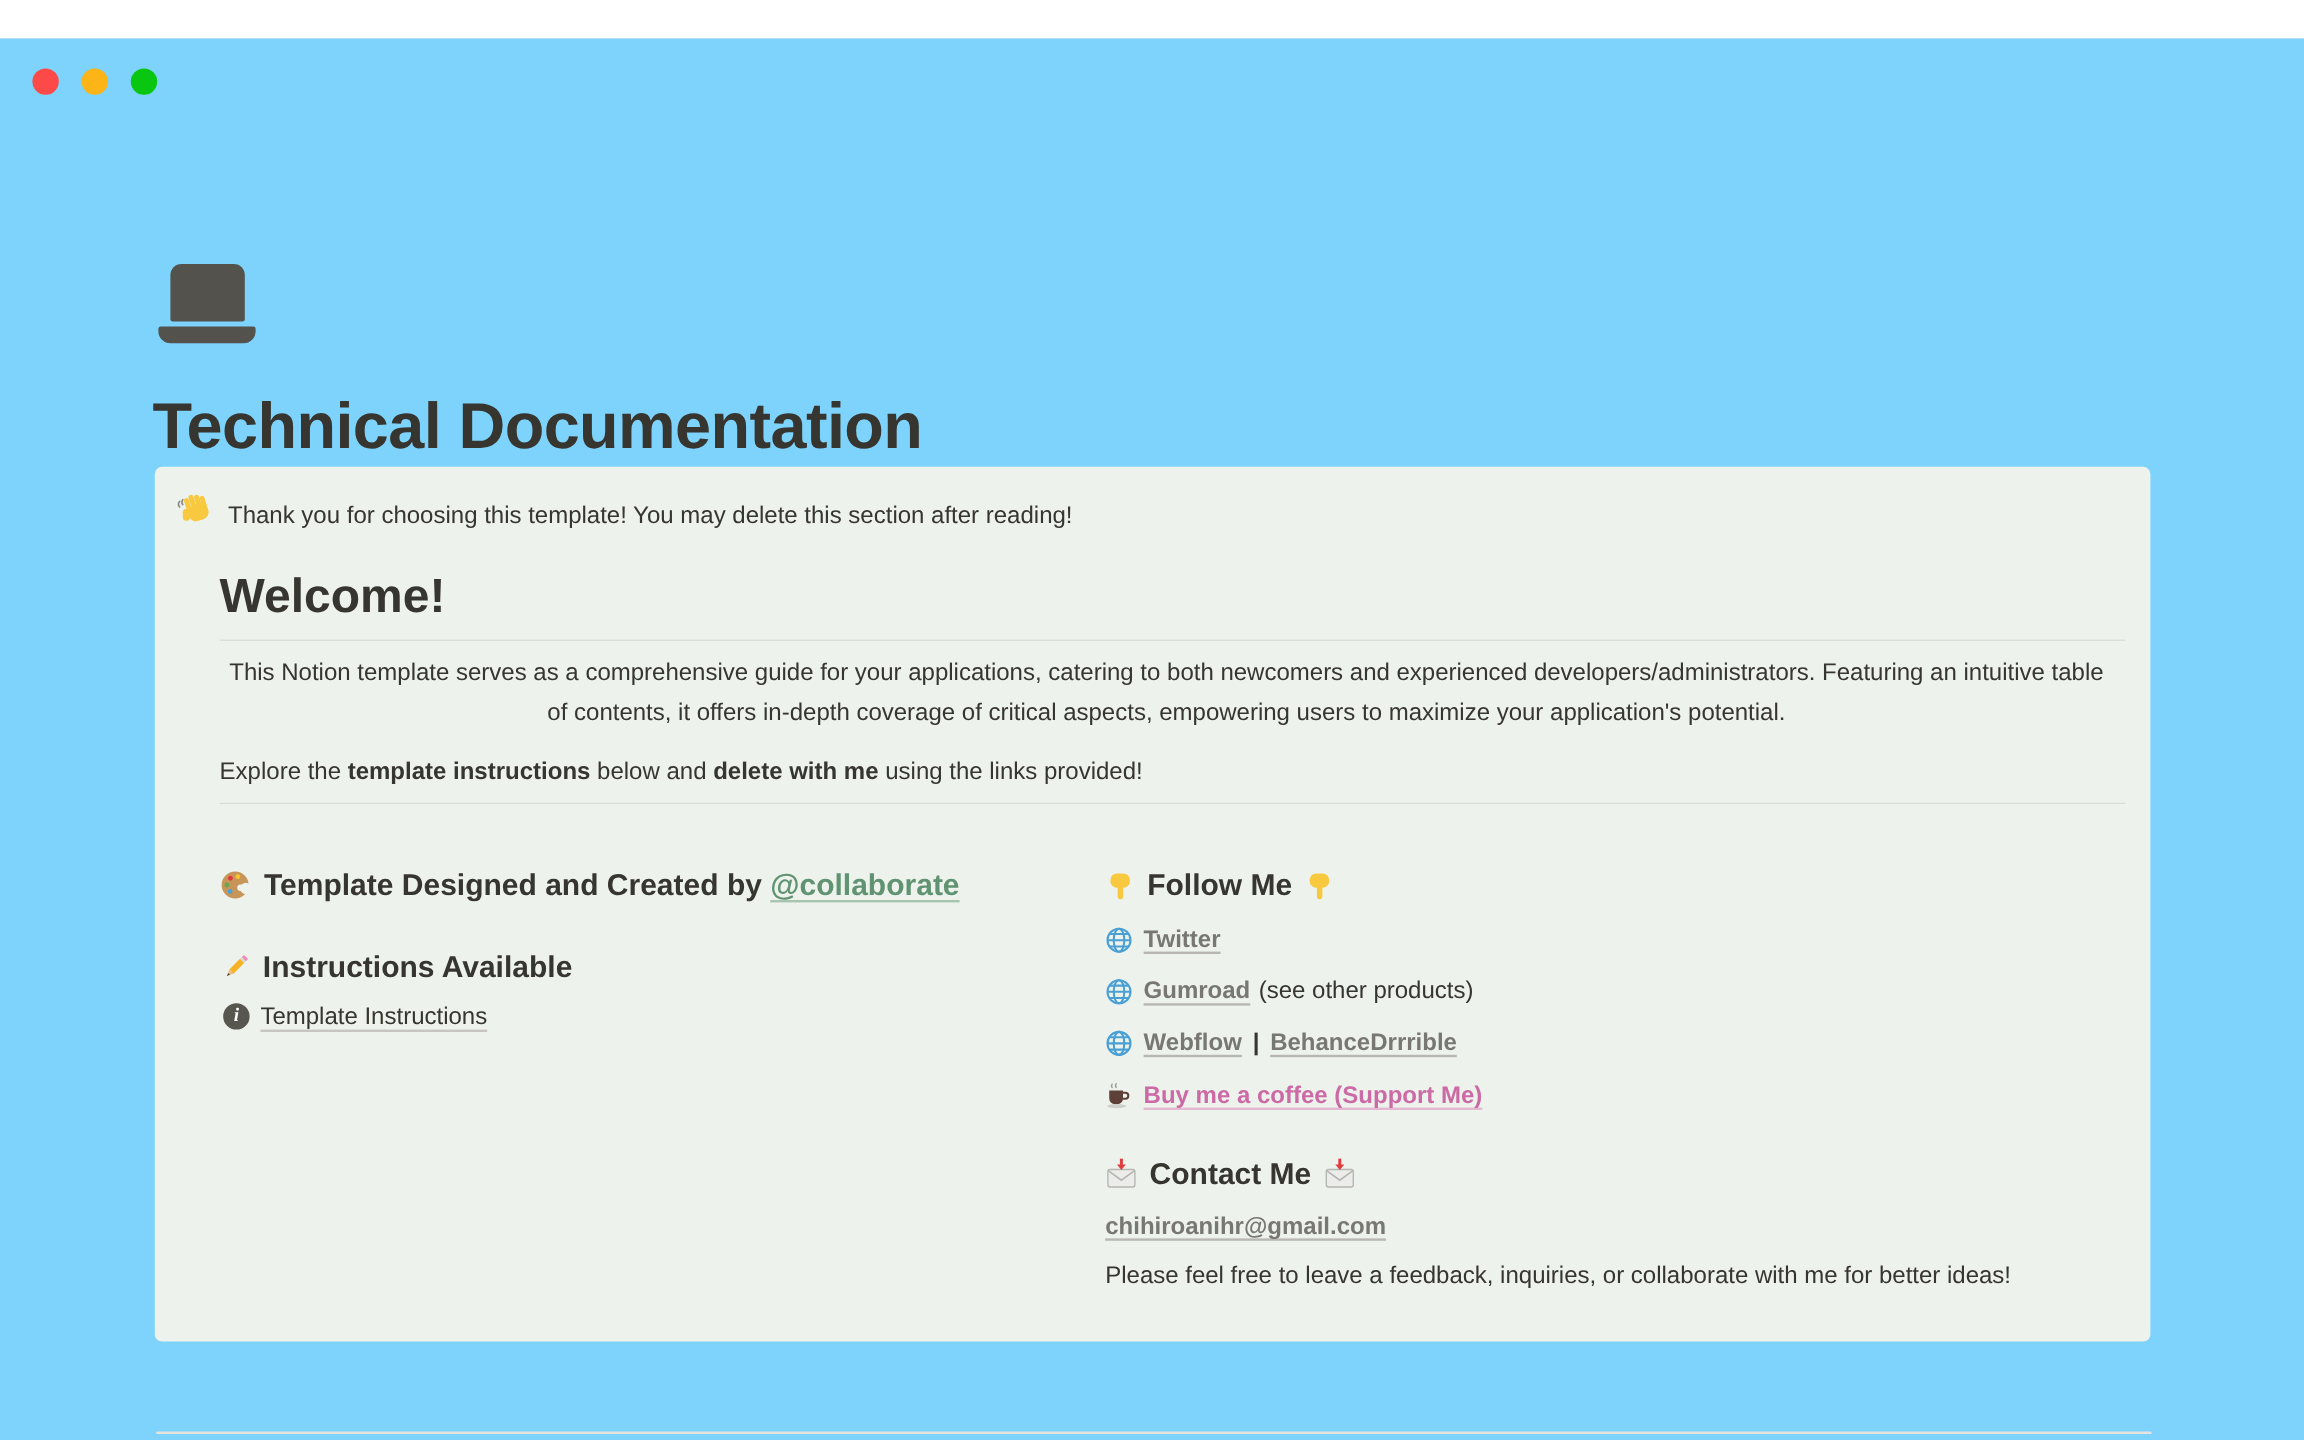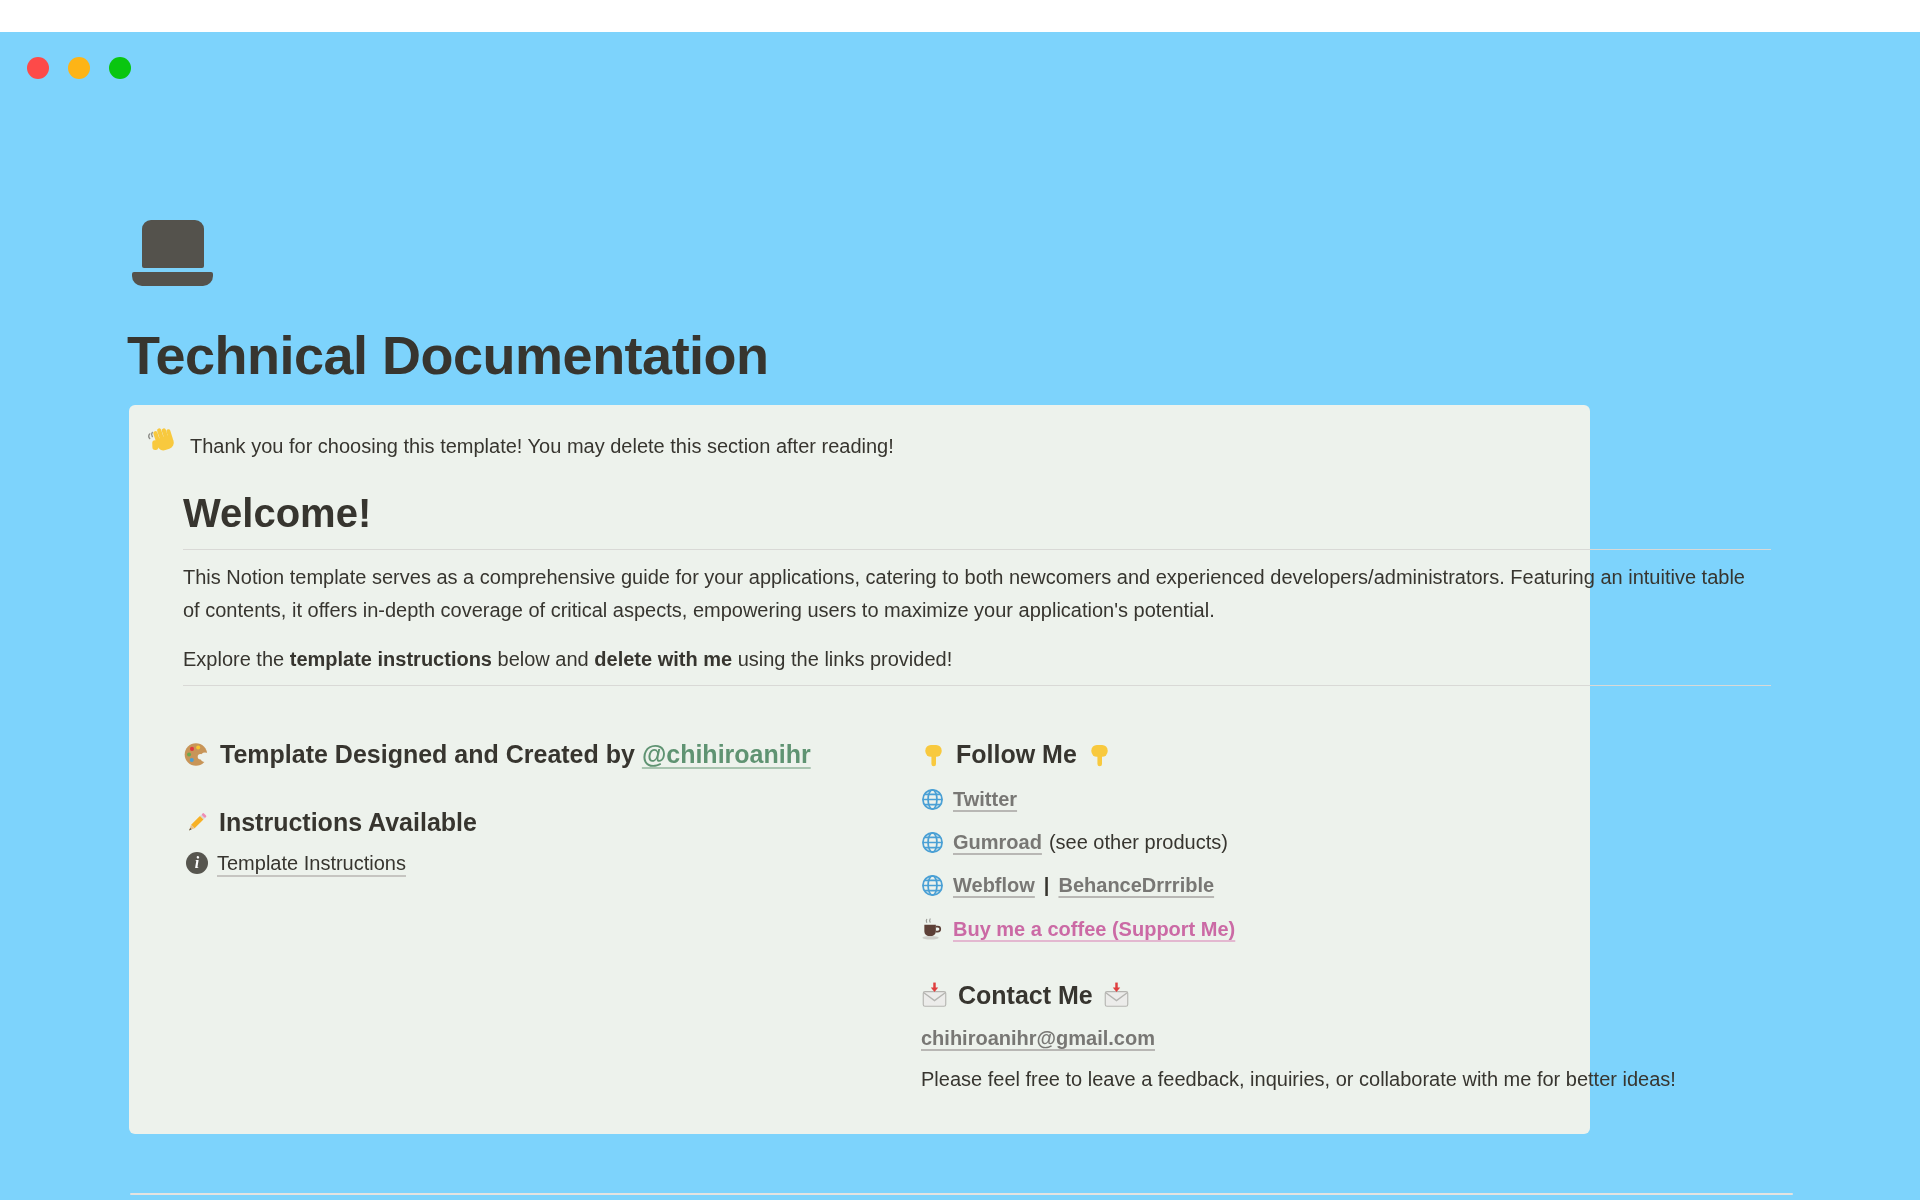--- a/index.html
+++ b/index.html
@@ -14,29 +14,29 @@
   .light.green{background:#09c610;}
 
   
   .page-icon{position:absolute;left:132px;top:188px;width:84px;height:67px;cursor:pointer;}
   .laptop-screen{position:absolute;left:10px;top:0;width:62px;height:48px;background:#54524c;border-radius:9px 9px 2px 2px;}
   .laptop-base{position:absolute;left:0;top:52px;width:81px;height:14px;background:#54524c;border-radius:2px 2px 10px 10px;}
 
   .page-title{position:absolute;left:127px;top:292px;font-size:54px;font-weight:700;letter-spacing:-0.5px;}
 
   
-  .callout{position:absolute;left:129px;top:373px;width:1461px;height:729px;background:#edf2ec;border-radius:6px;}
+  .callout{position:absolute;left:129px;top:357px;width:1663px;height:729px;background:#edf2ec;border-radius:6px;}
   .callout-icon{position:absolute;left:18px;top:20px;width:32px;height:32px;}
   .callout-intro{position:absolute;left:61px;top:27px;font-size:20px;line-height:28px;}
 
   .welcome-h{position:absolute;left:54px;top:86px;font-size:40px;font-weight:700;}
   .cdiv{position:absolute;left:54px;width:1588px;height:1px;background:#d9d9d6;}
   .hr1{top:144px;}
   .hr2{top:280px;}
-  .para{position:absolute;left:54px;top:156px;width:1578px;font-size:20px;line-height:33px;}
+  .para{position:absolute;left:54px;top:156px;width:1578px;font-size:20px;line-height:33px;text-align:center;}
   .explore{position:absolute;left:54px;top:240px;font-size:20px;line-height:28px;}
   .explore b{font-weight:700;}
 
   .h3{position:absolute;font-size:25px;font-weight:700;line-height:34px;white-space:nowrap;}
   .h3 .emj{display:inline-block;vertical-align:-5px;margin-right:10px;}
   .h3 .emj-r{display:inline-block;vertical-align:-5px;margin-left:10px;margin-right:0;}
 
   .designed-h{left:54px;top:332px;}
   .instr-h{left:54px;top:400px;}
   .follow-h{left:792px;top:332px;}
@@ -116,21 +116,21 @@
       <span class="emj">
         <svg width="27" height="27" viewBox="0 0 24 24">
           <circle cx="11.5" cy="12" r="10" fill="#c89558"></circle>
           <circle cx="19.5" cy="14.5" r="4.2" fill="#edf2ec"></circle>
           <circle cx="15.5" cy="14" r="2.4" fill="#edf2ec"></circle>
           <circle cx="8" cy="7" r="1.8" fill="#e0393e"></circle>
           <circle cx="13.5" cy="5.8" r="1.8" fill="#f7c52f"></circle>
           <circle cx="5.4" cy="12" r="1.8" fill="#69a84f"></circle>
           <circle cx="7.8" cy="16.8" r="1.8" fill="#4aa0d5"></circle>
         </svg>
-      </span><span>Template Designed and Created by </span><a class="glink">@chihiroanihr</a>
+      </span><span>Template Designed and Created by </span><a class="glink">@collaborate</a>
     </div>
 
     <div class="h3 instr-h">
       <span class="emj">
         <svg width="26" height="26" viewBox="0 0 24 24">
           <g transform="rotate(45 12 12)">
             <rect x="10" y="0.5" width="4.6" height="2.6" rx="1" fill="#ef8db4"></rect>
             <rect x="10" y="3.1" width="4.6" height="1.8" fill="#d8d8d5"></rect>
             <rect x="10" y="4.9" width="4.6" height="11.5" fill="#f7b125"></rect>
             <polygon points="10,16.4 14.6,16.4 12.3,21.5" fill="#e8c089"></polygon>

